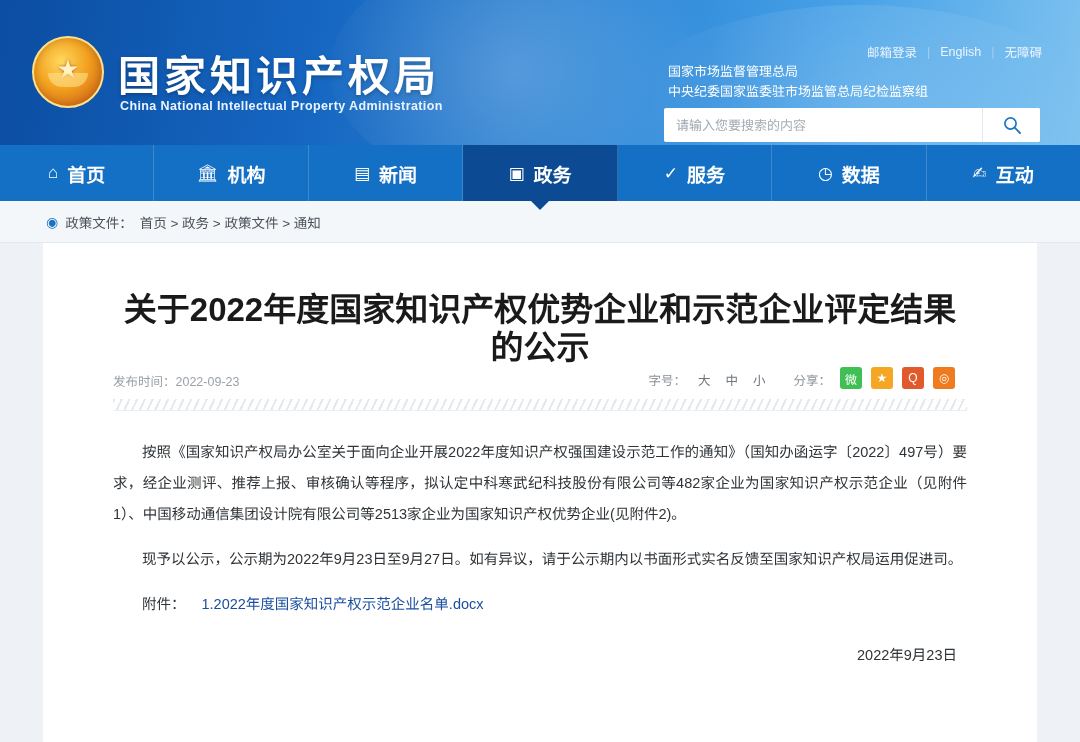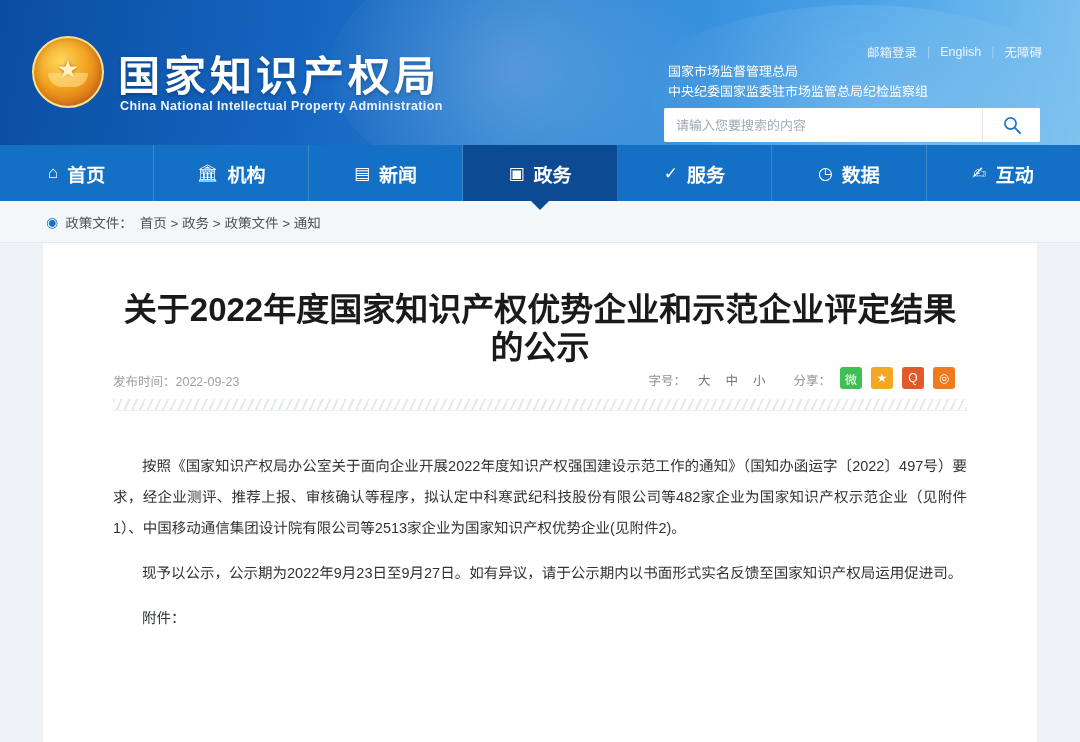--- a/index.html
+++ b/index.html
@@ -247,21 +247,21 @@
     height: 12px;
     background: repeating-linear-gradient(
       115deg,
       #e4e9ee 0px, #e4e9ee 2px,
       #ffffff 2px, #ffffff 7px
     );
     border-bottom: 1px solid #eceff2;
   }
 
   .content {
-    margin-top: 40px;
+    margin-top: 26px;
     font-size: 14.5px;
     line-height: 31px;
     color: #2f3438;
   }
   .content p { margin: 0 0 14px 0; text-indent: 2em; text-align: justify; }
   .attach-block { margin-top: 6px; }
   .attach-row {
     display: flex;
     gap: 16px;
     margin-bottom: 16px;
@@ -388,24 +388,26 @@
 
       <div class="hatch"></div>
 
       <div class="content">
         <p>按照《国家知识产权局办公室关于面向企业开展2022年度知识产权强国建设示范工作的通知》（国知办函运字〔2022〕497号）要求，经企业测评、推荐上报、审核确认等程序，拟认定中科寒武纪科技股份有限公司等482家企业为国家知识产权示范企业（见附件1）、中国移动通信集团设计院有限公司等2513家企业为国家知识产权优势企业(见附件2)。</p>
         <p>现予以公示，公示期为2022年9月23日至9月27日。如有异议，请于公示期内以书面形式实名反馈至国家知识产权局运用促进司。</p>
 
         <div class="attach-block">
           <div class="attach-row">
             <span class="attach-label">附件：</span>
+            <a class="attach-link">1.2022年度国家知识产权示范企业名单.docx</a>
           </div>
         </div>
 
         <div class="signature">
+          <div>2022年9月23日</div>
         </div>
 
       </div>
 
     </div>
   </div>
 
 </div>
 
 </body></html>

